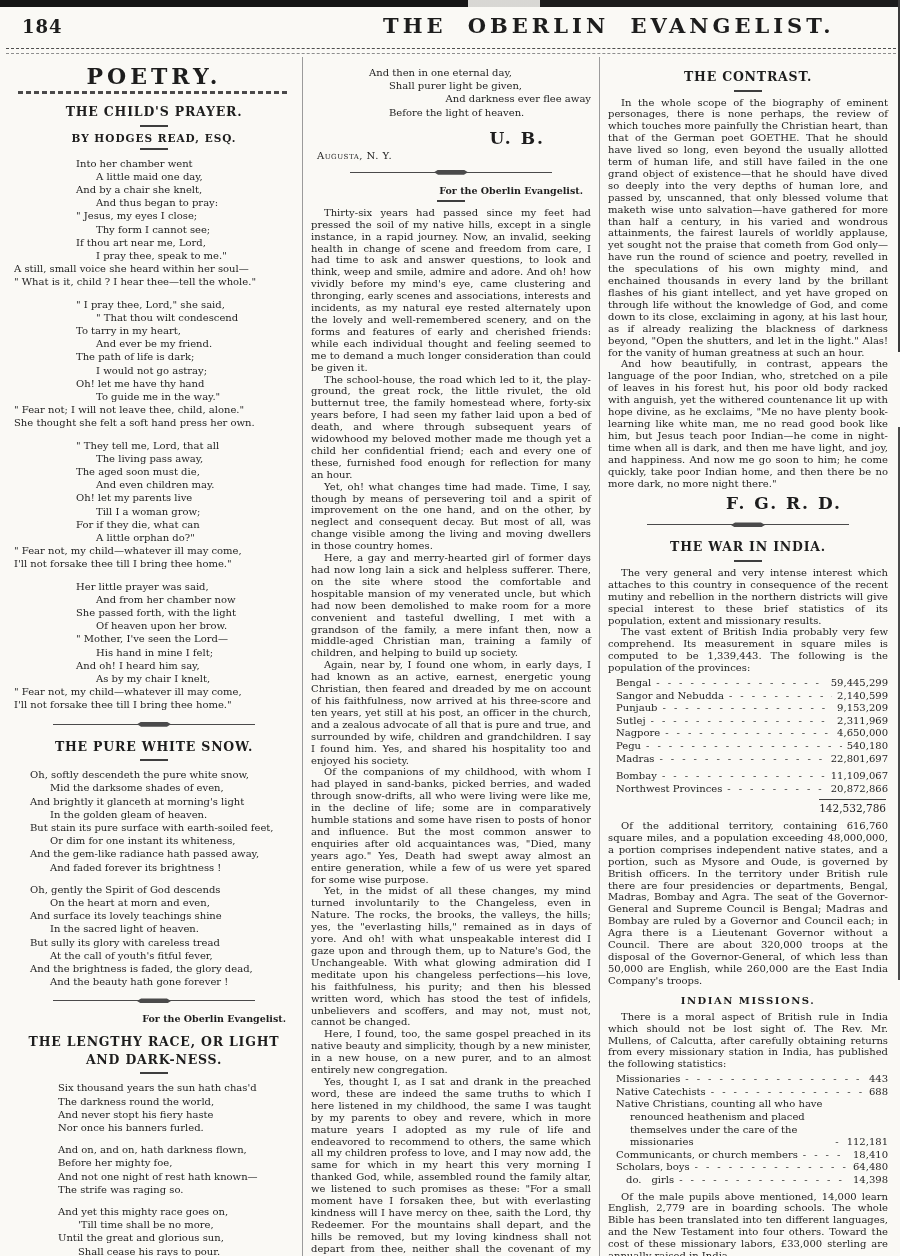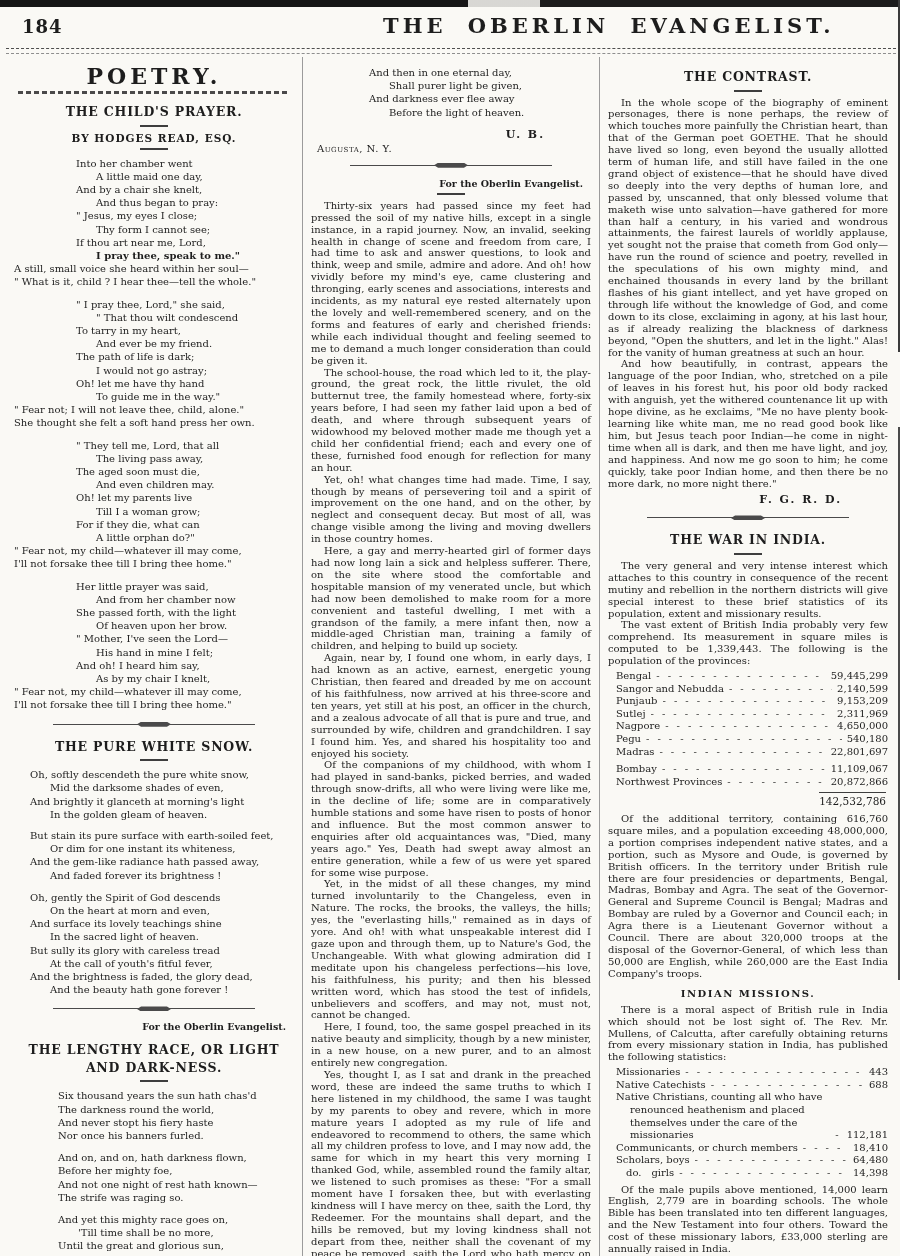--- a/index.html
+++ b/index.html
@@ -25,21 +25,21 @@
   .rule-wavy{height:3px;margin:2px 4px 6px;
     background:repeating-linear-gradient(90deg,#4a4a4a 0 5px,transparent 5px 8px);}
   .article-title{font-size:12.5px;font-weight:bold;text-align:center;letter-spacing:.8px;
     line-height:1.4;margin:9px 2px 0;}
   .rule-short{width:28px;height:2px;background:#3e3e3e;margin:4px auto 5px;}
   .byline{font-size:10.5px;font-weight:bold;text-align:center;letter-spacing:1px;margin-top:5px;}
   .stanza{margin:7px 0 9px;}
   .pline{font-size:10px;line-height:13.2px;white-space:nowrap;overflow:hidden;}
   .para{font-size:10px;line-height:11.9px;text-indent:13px;text-align:justify;margin:0;}
   .credit{font-size:9.5px;font-weight:bold;text-align:right;margin:3px 8px 1px 0;}
-  .signature{font-size:11px;font-weight:bold;text-align:right;padding-right:46px;
+  .signature{font-size:17px;font-weight:bold;text-align:right;padding-right:46px;
     letter-spacing:2px;margin:4px 0 2px;}
   .dateline{font-size:10px;font-variant:small-caps;letter-spacing:.5px;margin:1px 0 0 6px;}
   .subheading{font-size:10px;font-weight:bold;text-align:center;letter-spacing:1.5px;margin:8px 0 5px;}
   .divider{position:relative;height:8px;width:72%;margin:8px auto;}
   .divider::before{content:"";position:absolute;left:0;right:0;top:3px;border-top:1px solid #4a4a4a;}
   .divider::after{content:"";position:absolute;left:50%;top:1px;width:34px;height:5px;
     transform:translateX(-50%);background:#4a4a4a;
     clip-path:polygon(0 50%,12% 0,88% 0,100% 50%,88% 100%,12% 100%);}
 
   .stat-table{margin:3px 0 4px;}
@@ -74,21 +74,21 @@
       <div class="byline">BY HODGES READ, ESQ.</div>
       <div class="rule-short"></div>
       <div class="stanza">
         <div class="pline" style="padding-left: 62px;">Into her chamber went</div>
         <div class="pline" style="padding-left: 82px;">A little maid one day,</div>
         <div class="pline" style="padding-left: 62px;">And by a chair she knelt,</div>
         <div class="pline" style="padding-left: 82px;">And thus began to pray:</div>
         <div class="pline" style="padding-left: 62px;">" Jesus, my eyes I close;</div>
         <div class="pline" style="padding-left: 82px;">Thy form I cannot see;</div>
         <div class="pline" style="padding-left: 62px;">If thou art near me, Lord,</div>
-        <div class="pline" style="padding-left: 82px; font-weight: bold;">I pray thee, speak to me."</div>
+        <div class="pline" style="padding-left: 82px;">I pray thee, speak to me."</div>
         <div class="pline" style="padding-left: 0px;">A still, small voice she heard within her soul—</div>
         <div class="pline" style="padding-left: 0px;">" What is it, child ? I hear thee—tell the whole."</div>
       </div>
       <div class="stanza">
         <div class="pline" style="padding-left: 62px;">" I pray thee, Lord," she said,</div>
         <div class="pline" style="padding-left: 82px;">" That thou wilt condescend</div>
         <div class="pline" style="padding-left: 62px;">To tarry in my heart,</div>
         <div class="pline" style="padding-left: 82px;">And ever be my friend.</div>
         <div class="pline" style="padding-left: 62px;">The path of life is dark;</div>
         <div class="pline" style="padding-left: 82px;">I would not go astray;</div>
@@ -122,21 +122,21 @@
         <div class="pline" style="padding-left: 0px;">I'll not forsake thee till I bring thee home."</div>
       </div>
       <div class="divider"></div>
       <div class="article-title">THE PURE WHITE SNOW.</div>
       <div class="rule-short"></div>
       <div class="stanza">
         <div class="pline" style="padding-left: 16px;">Oh, softly descendeth the pure white snow,</div>
         <div class="pline" style="padding-left: 36px;">Mid the darksome shades of even,</div>
         <div class="pline" style="padding-left: 16px;">And brightly it glanceth at morning's light</div>
         <div class="pline" style="padding-left: 36px;">In the golden gleam of heaven.</div>
-        <div class="pline" style="padding-left: 16px; margin-top: 8px;">But stain its pure surface with earth-soiled feet,</div>
+        <div class="pline" style="padding-left: 16px;">But stain its pure surface with earth-soiled feet,</div>
         <div class="pline" style="padding-left: 36px;">Or dim for one instant its whiteness,</div>
         <div class="pline" style="padding-left: 16px;">And the gem-like radiance hath passed away,</div>
         <div class="pline" style="padding-left: 36px;">And faded forever its brightness !</div>
       </div>
       <div class="stanza">
         <div class="pline" style="padding-left: 16px;">Oh, gently the Spirit of God descends</div>
         <div class="pline" style="padding-left: 36px;">On the heart at morn and even,</div>
         <div class="pline" style="padding-left: 16px;">And surface its lovely teachings shine</div>
         <div class="pline" style="padding-left: 36px;">In the sacred light of heaven.</div>
         <div class="pline" style="padding-left: 16px;">But sully its glory with careless tread</div>
@@ -164,21 +164,21 @@
         <div class="pline" style="padding-left: 44px;">And yet this mighty race goes on,</div>
         <div class="pline" style="padding-left: 64px;">'Till time shall be no more,</div>
         <div class="pline" style="padding-left: 44px;">Until the great and glorious sun,</div>
         <div class="pline" style="padding-left: 64px;">Shall cease his rays to pour.</div>
       </div>
     </div>
   <div class="col">
       <div class="stanza">
         <div class="pline" style="padding-left: 58px;">And then in one eternal day,</div>
         <div class="pline" style="padding-left: 78px;">Shall purer light be given,</div>
-        <div class="pline" style="padding-left: 58px;">And darkness ever flee away</div>
+        <div class="pline" style="padding-left: 58px; text-align: right;">And darkness ever flee away</div>
         <div class="pline" style="padding-left: 78px;">Before the light of heaven.</div>
       </div>
       <div class="signature">U. B.</div>
       <div class="dateline">Augusta, N. Y.</div>
       <div class="divider"></div>
       <div class="credit">For the Oberlin Evangelist.</div>
       <div class="rule-short"></div>
       <div class="para">Thirty-six years had passed since my feet had pressed the soil of my native hills, except in a single instance, in a rapid journey. Now, an invalid, seeking health in change of scene and freedom from care, I had time to ask and answer questions, to look and think, weep and smile, admire and adore. And oh! how vividly before my mind's eye, came clustering and thronging, early scenes and associations, interests and incidents, as my natural eye rested alternately upon the lovely and well-remembered scenery, and on the forms and features of early and cherished friends: while each individual thought and feeling seemed to me to demand a much longer consideration than could be given it.</div>
       <div class="para">The school-house, the road which led to it, the play-ground, the great rock, the little rivulet, the old butternut tree, the family homestead where, forty-six years before, I had seen my father laid upon a bed of death, and where through subsequent years of widowhood my beloved mother made me though yet a child her confidential friend; each and every one of these, furnished food enough for reflection for many an hour.</div>
       <div class="para">Yet, oh! what changes time had made. Time, I say, though by means of persevering toil and a spirit of improvement on the one hand, and on the other, by neglect and consequent decay. But most of all, was change visible among the living and moving dwellers in those country homes.</div>

